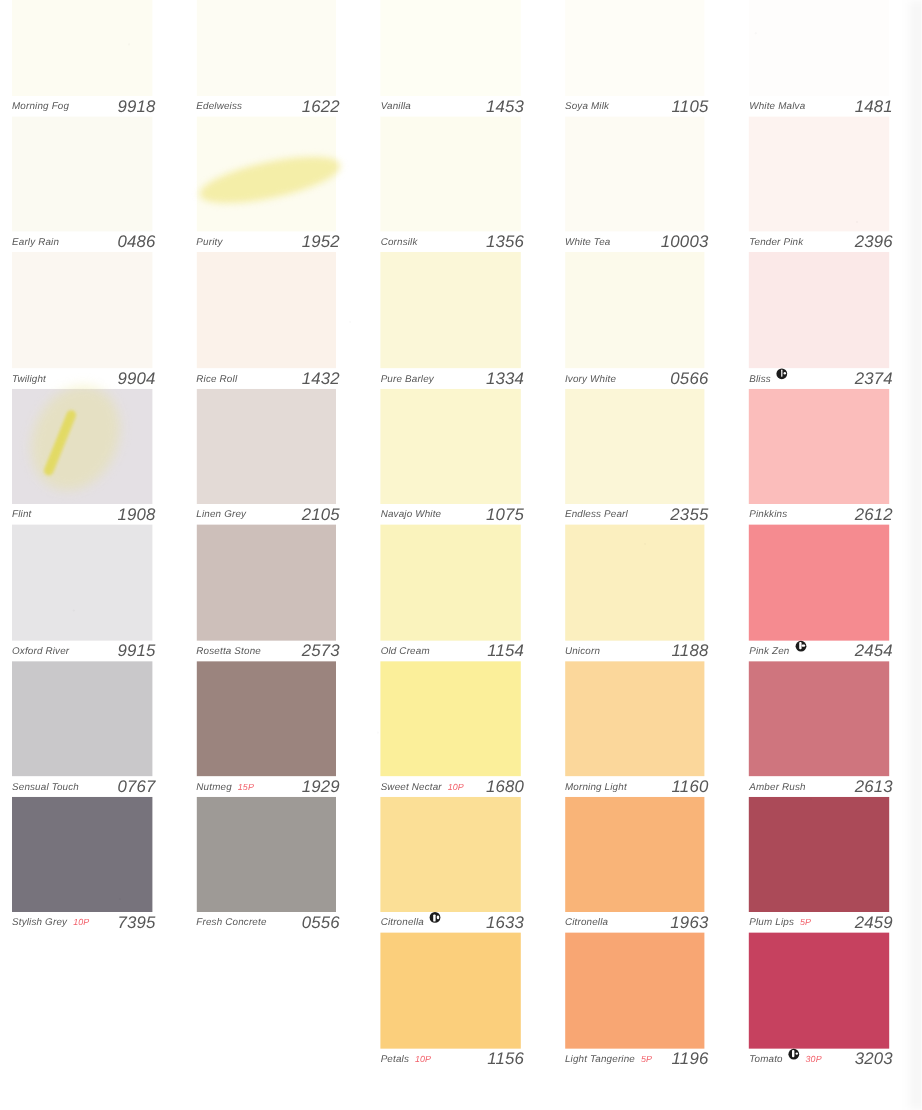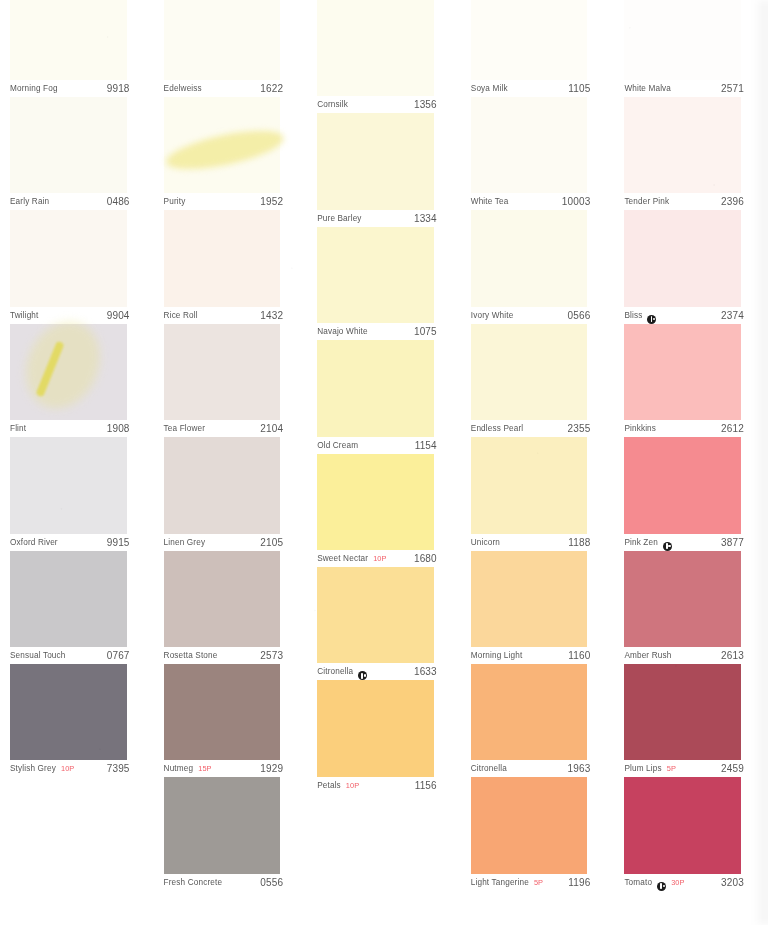--- a/index.html
+++ b/index.html
@@ -65,24 +65,25 @@
     top: 0;
   }
 
   .caption {
     position: relative;
     z-index: 3;
     height: 17px;
     line-height: 17px;
     padding: 0 24px 0 10px;
     display: flex;
-    align-items: flex-end;
+    align-items: flex-start;
     white-space: nowrap;
     background: #ffffff;
     box-sizing: border-box;
+    font-style: italic;
   }
 
   .cname {
     font-size: 8.2px;
     letter-spacing: 0.15px;
     color: #575757;
   }
 
   .ptag {
     font-size: 7.4px;
@@ -117,21 +118,21 @@
     position: absolute;
     left: 5.4px;
     top: 3.1px;
     width: 2.4px;
     height: 2.4px;
     border-radius: 50%;
     background: #ffffff;
   }
 
   .ccode {
-    font-size: 10px;
+    font-size: 14px;
     margin-left: auto;
     color: #575757;
     letter-spacing: 0.15px;
   }
 
   
   .grain {
     position: absolute;
     inset: 0;
     pointer-events: none;
@@ -254,27 +255,20 @@
           </div>
         </div>
         <div class="chip">
           <div class="swatch" title="Rice Roll" style="background: rgb(251, 242, 234);"></div>
           <div class="caption">
             <span class="cname">Rice Roll</span>
             <span class="ccode">1432</span>
           </div>
         </div>
         <div class="chip">
-          <div class="swatch" title="Tea Flower" style="background: rgb(236, 228, 224);"></div>
-          <div class="caption">
-            <span class="cname">Tea Flower</span>
-            <span class="ccode">2104</span>
-          </div>
-        </div>
-        <div class="chip">
           <div class="swatch" title="Linen Grey" style="background: rgb(227, 218, 214);"></div>
           <div class="caption">
             <span class="cname">Linen Grey</span>
             <span class="ccode">2105</span>
           </div>
         </div>
         <div class="chip">
           <div class="swatch" title="Rosetta Stone" style="background: rgb(205, 191, 186);"></div>
           <div class="caption">
             <span class="cname">Rosetta Stone</span>
@@ -291,20 +285,27 @@
         </div>
         <div class="chip">
           <div class="swatch" title="Fresh Concrete" style="background: rgb(158, 154, 150);"></div>
           <div class="caption">
             <span class="cname">Fresh Concrete</span>
             <span class="ccode">0556</span>
           </div>
         </div>
       </div>
       <div class="column">
+        <div class="chip first">
+          <div class="swatch" title="Vanilla" style="background: rgb(254, 254, 244);"></div>
+          <div class="caption">
+            <span class="cname">Vanilla</span>
+            <span class="ccode">1453</span>
+          </div>
+        </div>
         <div class="chip">
           <div class="swatch" title="Cornsilk" style="background: rgb(253, 252, 239);"></div>
           <div class="caption">
             <span class="cname">Cornsilk</span>
             <span class="ccode">1356</span>
           </div>
         </div>
         <div class="chip">
           <div class="swatch" title="Pure Barley" style="background: rgb(251, 247, 216);"></div>
           <div class="caption">
@@ -408,21 +409,21 @@
             <span class="ptag" style="color: rgb(242, 96, 106);">5P</span>
             <span class="ccode">1196</span>
           </div>
         </div>
       </div>
       <div class="column">
         <div class="chip first">
           <div class="swatch" title="White Malva" style="background: rgb(254, 253, 252);"></div>
           <div class="caption">
             <span class="cname">White Malva</span>
-            <span class="ccode">2571</span>
+            <span class="ccode">1481</span>
           </div>
         </div>
         <div class="chip">
           <div class="swatch" title="Tender Pink" style="background: rgb(253, 243, 240);"></div>
           <div class="caption">
             <span class="cname">Tender Pink</span>
             <span class="ccode">2396</span>
           </div>
         </div>
         <div class="chip">
@@ -438,21 +439,21 @@
           <div class="caption">
             <span class="cname">Pinkkins</span>
             <span class="ccode">2612</span>
           </div>
         </div>
         <div class="chip">
           <div class="swatch" title="Pink Zen" style="background: rgb(245, 139, 144);"></div>
           <div class="caption">
             <span class="cname">Pink Zen</span>
             <span class="badge" style="background: rgb(28, 28, 28);"></span>
-            <span class="ccode">3877</span>
+            <span class="ccode">2454</span>
           </div>
         </div>
         <div class="chip">
           <div class="swatch" title="Amber Rush" style="background: rgb(207, 117, 126);"></div>
           <div class="caption">
             <span class="cname">Amber Rush</span>
             <span class="ccode">2613</span>
           </div>
         </div>
         <div class="chip">

